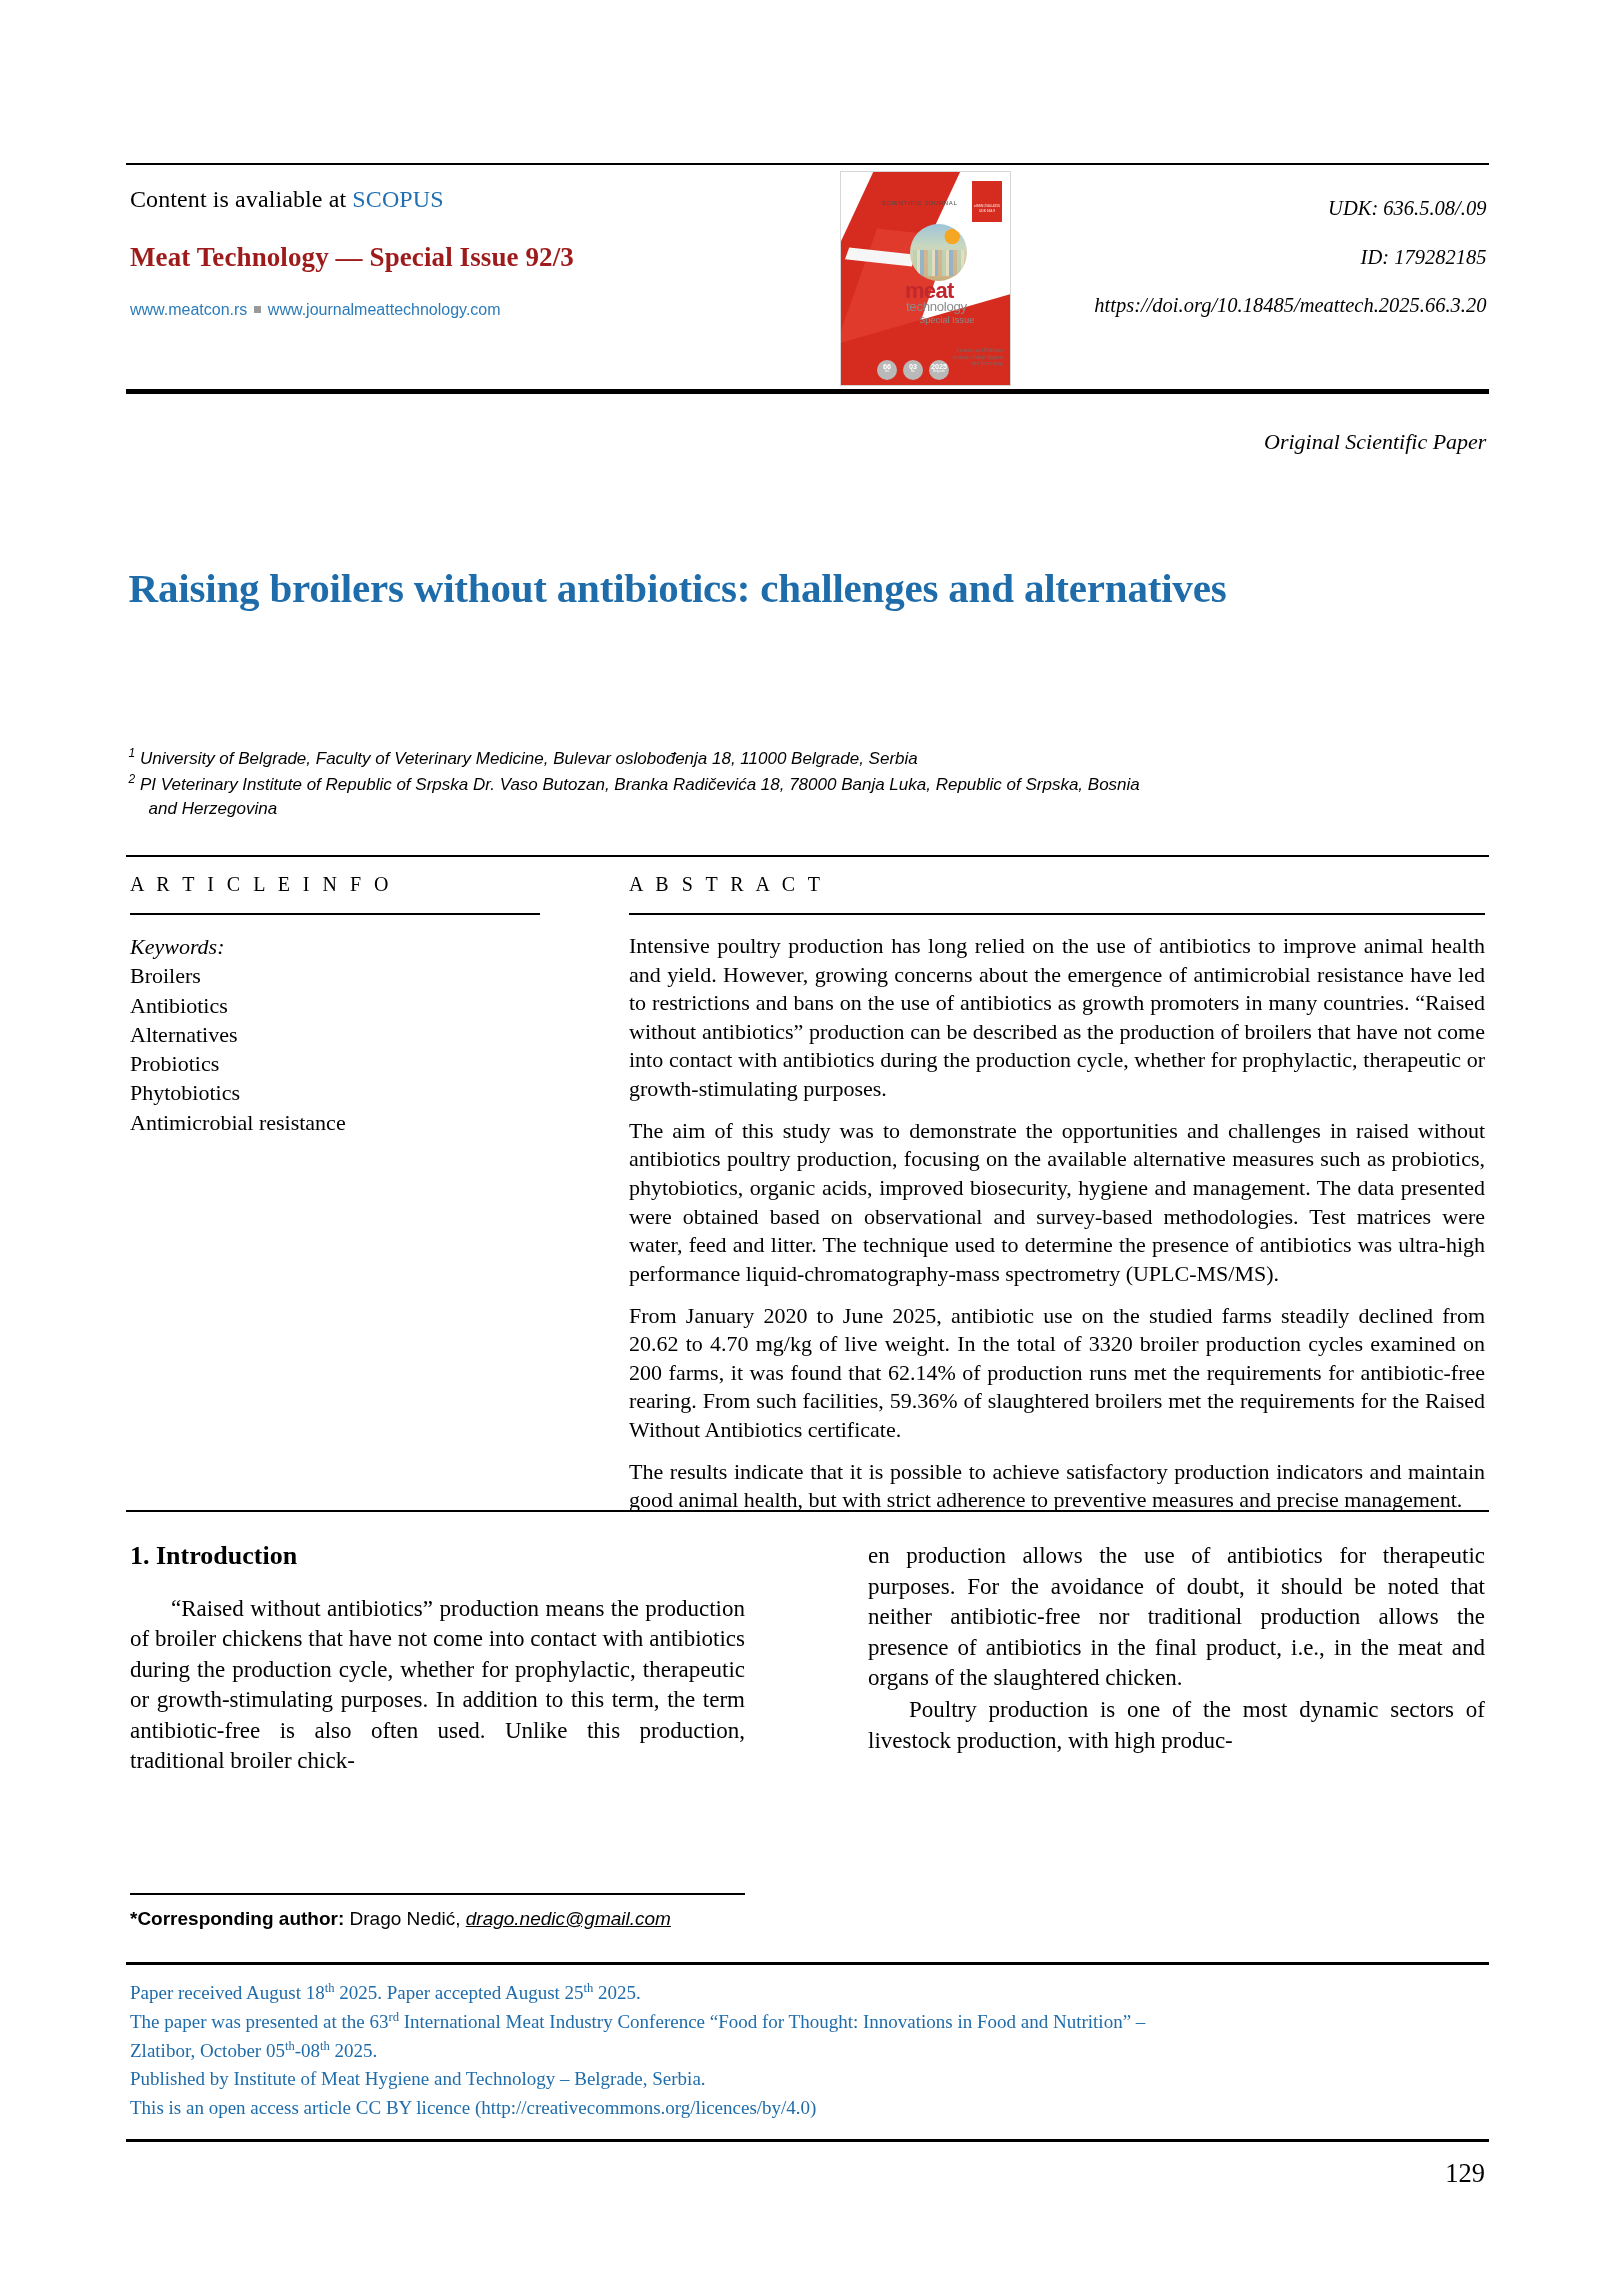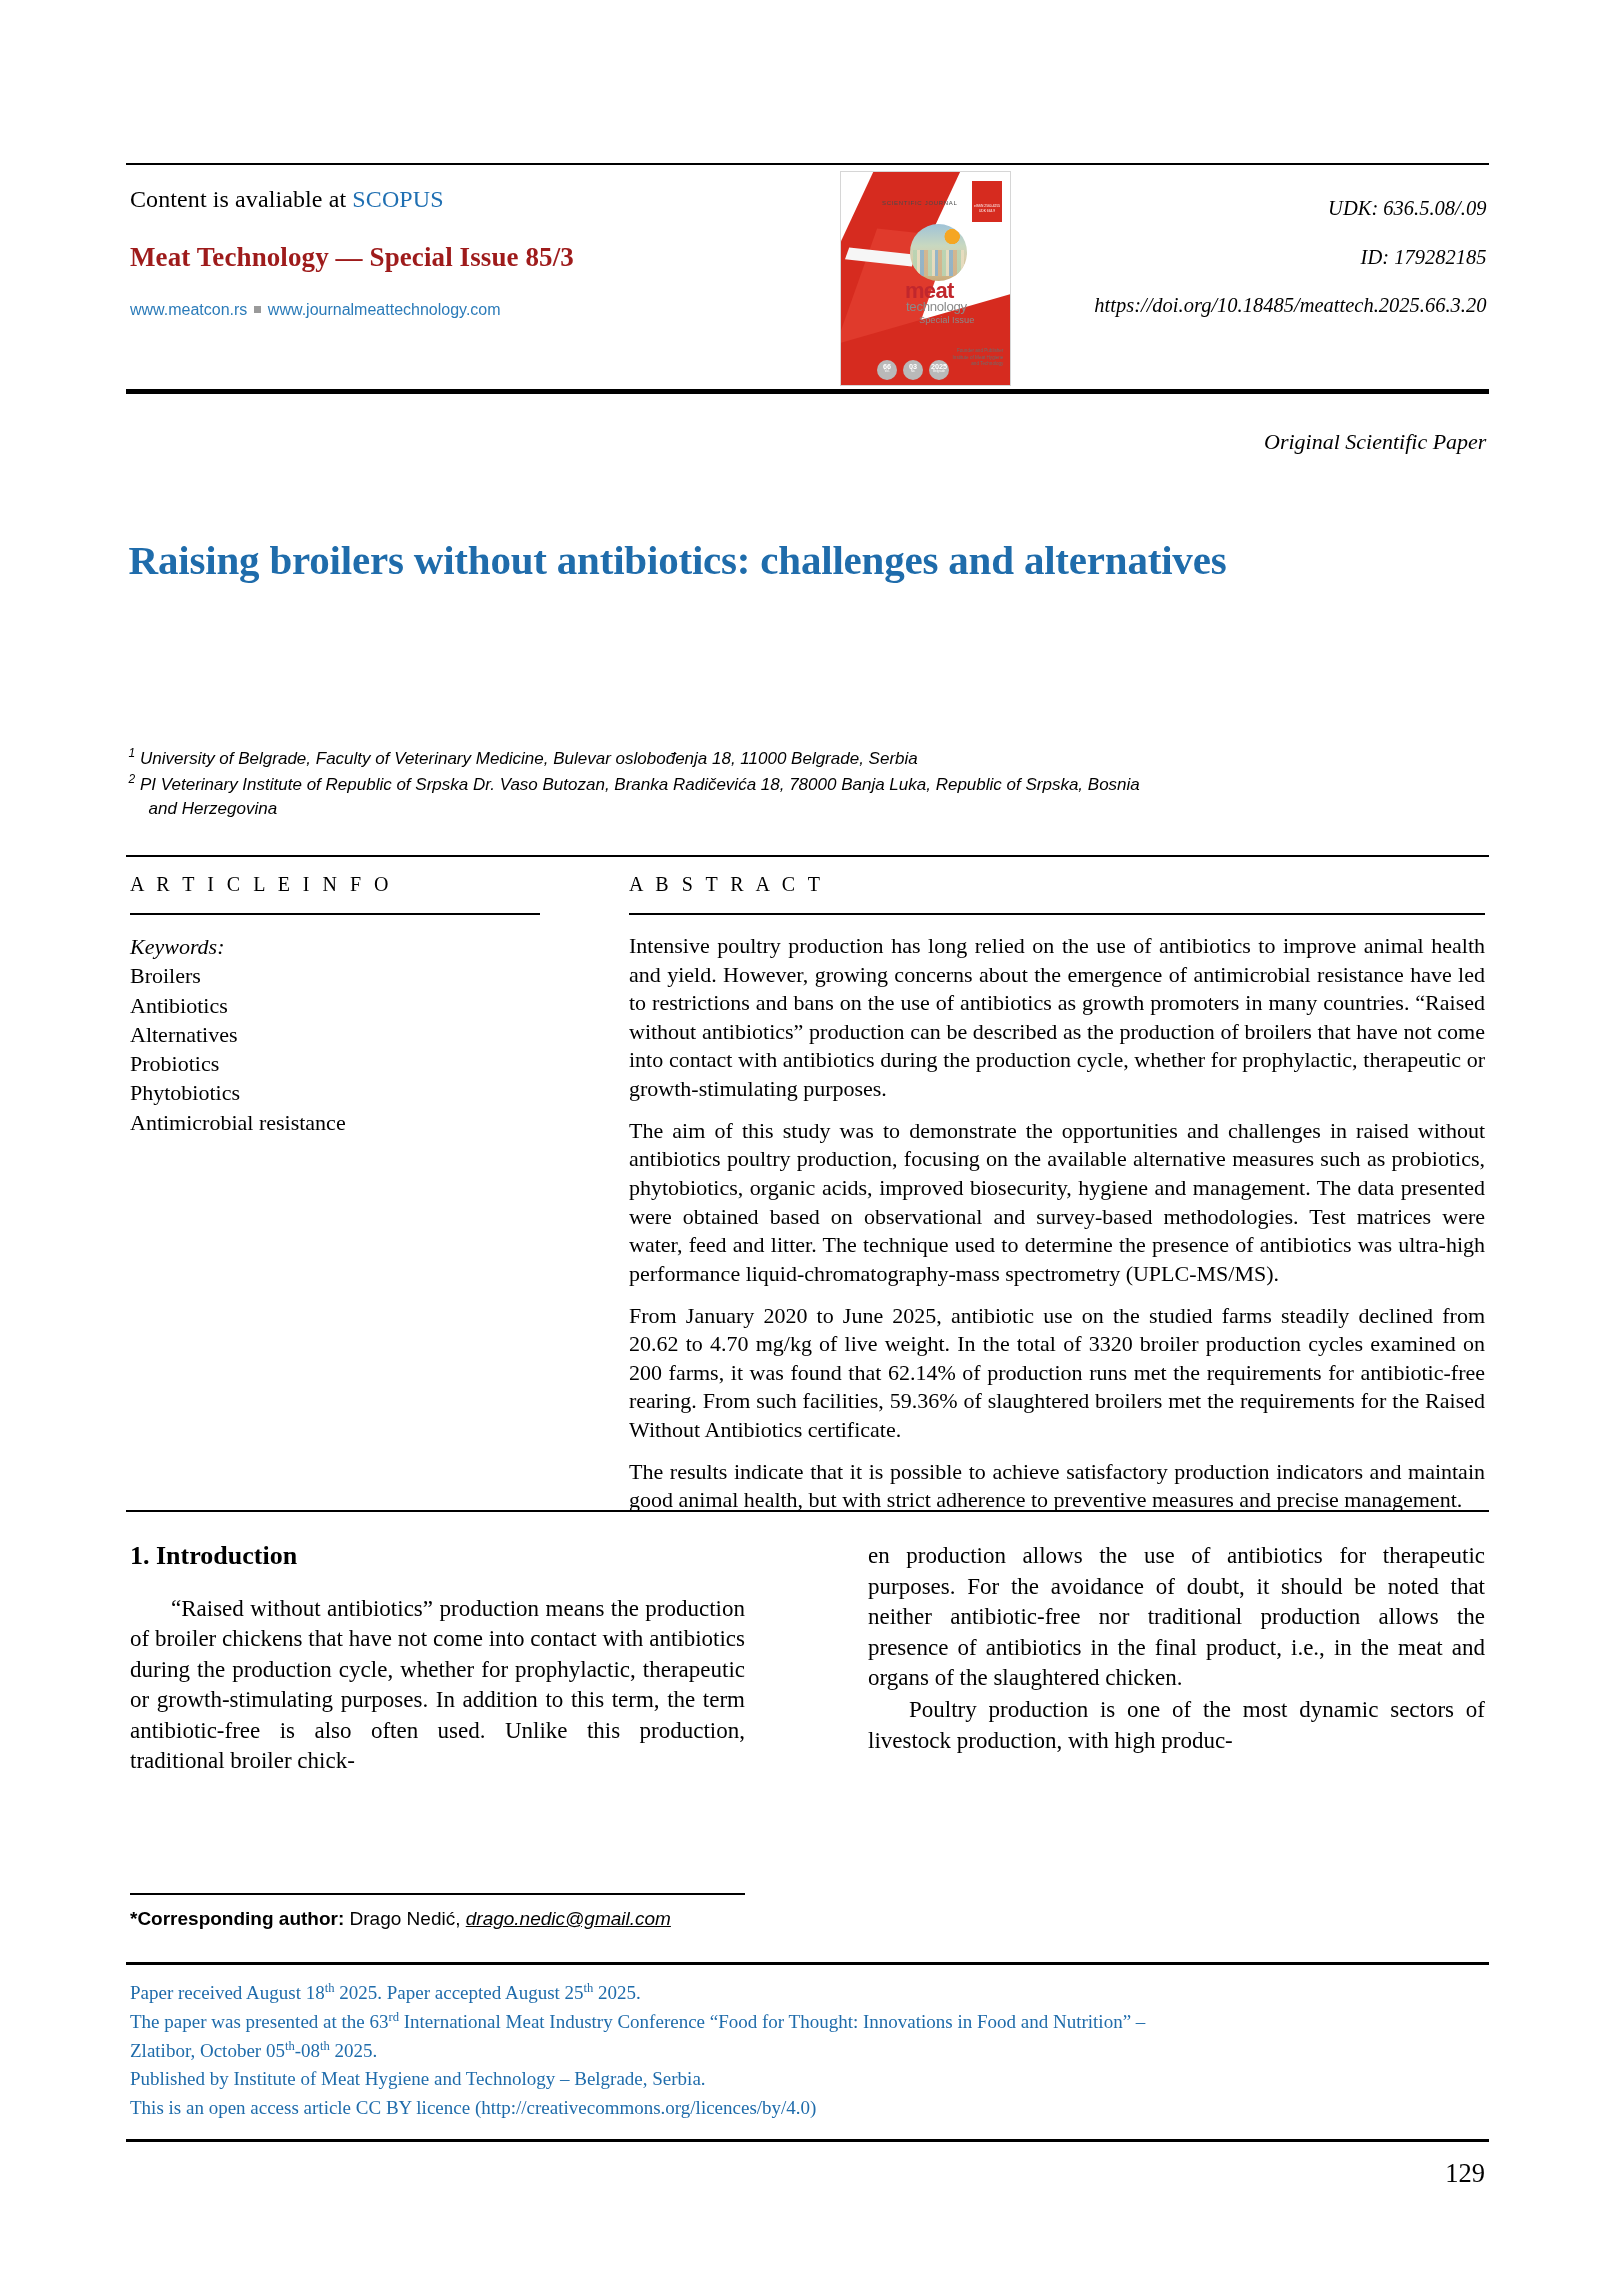--- a/index.html
+++ b/index.html
@@ -183,21 +183,21 @@
   .cov-badge s { display: block; font-size: 3px; text-decoration: none; line-height: 1; }
 
   
   .paper-type {
     position: absolute; right: 2.6px; top: 429px;
     font-style: italic; font-size: 22px;
   }
 
   
   .title {
-    position: absolute; left: 2.6px; top: 508px; width: 1230px;
+    position: absolute; left: 2.6px; top: 536px; width: 1230px;
     font-size: 41px; font-weight: bold;
     color: #1f6cab;
     line-height: 1.24;
     letter-spacing: -0.2px;
   }
   .authors {
     position: absolute; left: 2.6px; top: 676px; width: 1257px;
     font-style: italic; font-size: 26.5px;
   }
   .authors sup { font-size: 16px; }
@@ -313,21 +313,21 @@
 </style>
 </head>
 <body>
 
 <div class="page">
 
   <div class="hdr-rule-top"></div>
 
   <div class="hdr-left">
     <div class="scopus-line"><span>Content is avaliable at </span><span class="scopus-link">SCOPUS</span></div>
-    <div class="journal-title">Meat Technology — Special Issue 85/3</div>
+    <div class="journal-title">Meat Technology — Special Issue 92/3</div>
     <div class="site-line"><span>www.meatcon.rs</span><span class="site-sep"></span><span>www.journalmeattechnology.com</span></div>
   </div>
 
   <div class="hdr-right">
     <div>UDK: 636.5.08/.09</div>
     <div>ID: 179282185</div>
     <div>https://doi.org/10.18485/meattech.2025.66.3.20</div>
   </div>
 
   <div class="cover">

